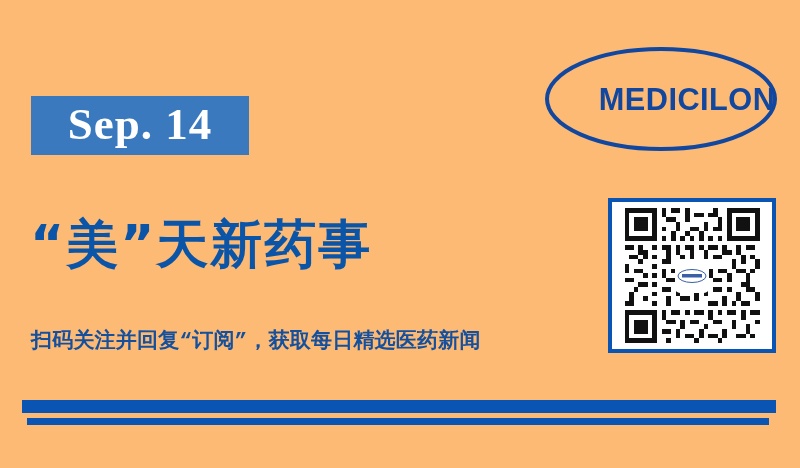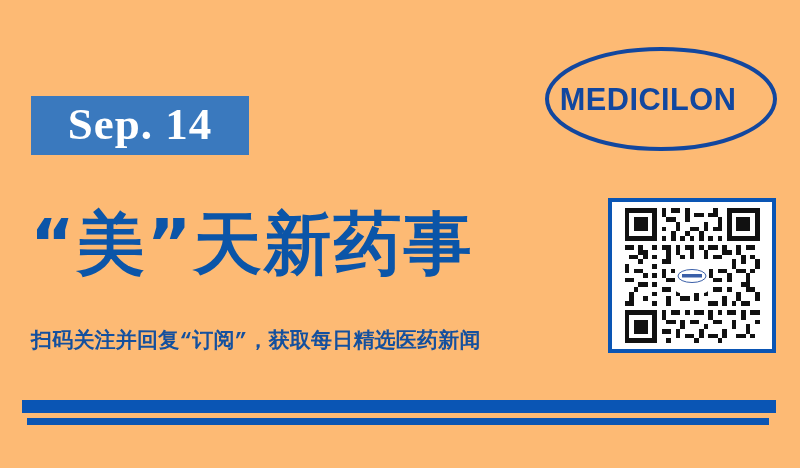--- a/index.html
+++ b/index.html
@@ -56,27 +56,27 @@
     width: 236px;
     height: 108px;
   }
   .brand-logo svg {
     display: block;
     width: 236px;
     height: 108px;
   }
   .brand-wordmark {
     position: absolute;
-    left: 13px;
+    left: 0;
     top: 0;
     width: 236px;
     height: 108px;
     display: flex;
     align-items: center;
-    justify-content: flex-start;
+    justify-content: flex-end;
     pointer-events: none;
   }
   .brand-wordmark span {
     color: #12479F;
     font-family: "Liberation Sans", sans-serif;
     font-size: 32px;
     font-weight: 700;
     letter-spacing: 0.5px;
     line-height: 1;
     white-space: nowrap;
@@ -89,21 +89,21 @@
     left: 30px;
     top: 188px;
     width: 560px;
     height: 112px;
     display: flex;
     align-items: center;
   }
   .headline-text {
     color: #0B55A8;
     font-family: "DejaVu Sans", "Liberation Sans", sans-serif;
-    font-size: 68px;
+    font-size: 52px;
     font-weight: 700;
     line-height: 1;
     letter-spacing: 2px;
     white-space: nowrap;
   }
 
   
   .subtitle {
     position: absolute;
     left: 31px;

